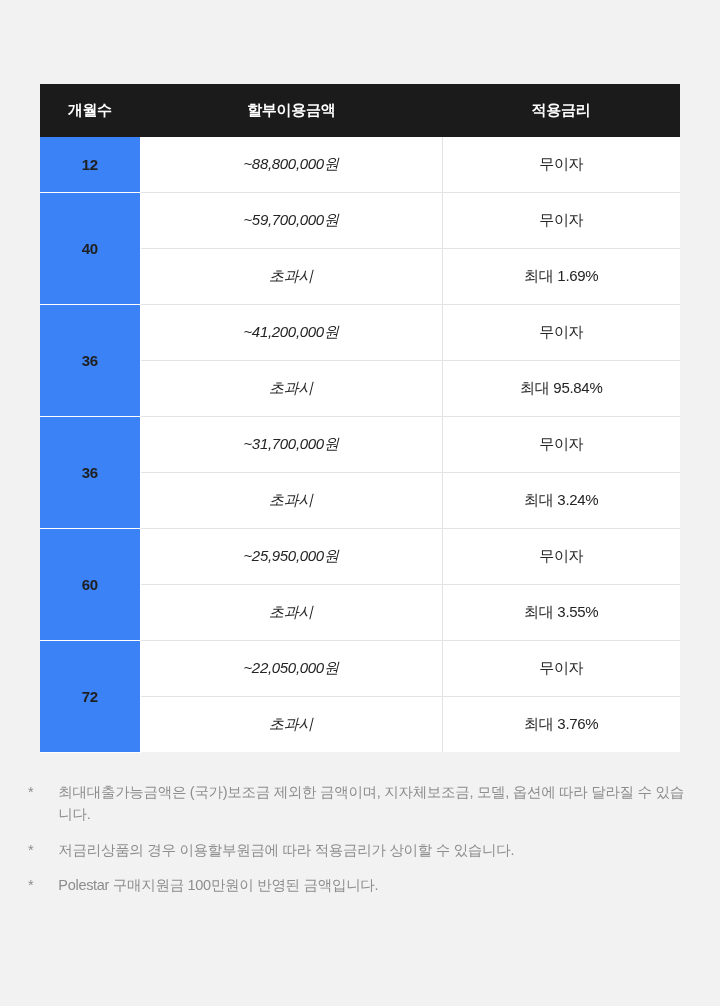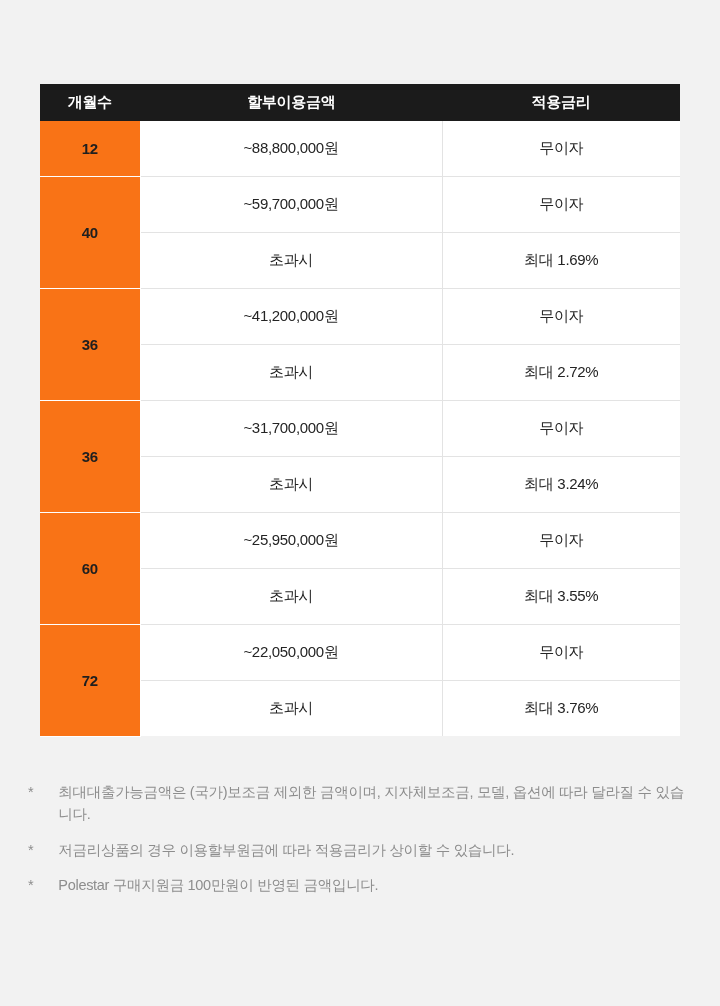--- a/index.html
+++ b/index.html
@@ -33,21 +33,21 @@
   }
   table.rate-table col.c-month { width: 100px; }
   table.rate-table col.c-amount { width: 302px; }
   table.rate-table col.c-rate { width: 238px; }
 
   table.rate-table thead th {
     background: #1b1b1b;
     color: #ffffff;
     font-size: 15px;
     font-weight: bold;
-    height: 37px;
+    height: 53px;
     letter-spacing: -0.3px;
     border: none;
     padding: 0;
     text-align: center;
     vertical-align: middle;
   }
   table.rate-table thead th.th-month { border-right: 1px solid #1b1b1b; }
 
   table.rate-table td {
     background: #ffffff;
@@ -57,30 +57,30 @@
     vertical-align: middle;
     height: 55px;
     padding: 0;
     border-bottom: 1px solid #e3e3e3;
     border-right: 1px solid #e3e3e3;
     letter-spacing: -0.3px;
   }
   table.rate-table td:last-child { border-right: none; }
 
   table.rate-table td.month-cell {
-    background: #f97316;
+    background: #3b82f6;
     font-weight: bold;
     font-size: 15px;
     color: #1f1f1f;
     border-bottom: 1px solid #ffffff;
     border-right: 1px solid #ffffff;
   }
   table.rate-table tr.row-last td { border-bottom: none; }
 
-  table.rate-table td.amount-cell { font-weight: normal; }
+  table.rate-table td.amount-cell { font-weight: normal; font-style: italic; }
   table.rate-table td.rate-cell { font-weight: normal; }
   table.rate-table td.bold-val { font-weight: normal; }
 
   .notes {
     position: absolute;
     left: 28px;
     top: 782px;
     width: 664px;
   }
   .note {
@@ -138,21 +138,21 @@
           <td class="rate-cell bold-val">최대 1.69%</td>
         </tr>
 
         <tr>
           <td class="month-cell" rowspan="2">36</td>
           <td class="amount-cell">~41,200,000원</td>
           <td class="rate-cell">무이자</td>
         </tr>
         <tr>
           <td class="amount-cell">초과시</td>
-          <td class="rate-cell bold-val">최대 2.72%</td>
+          <td class="rate-cell bold-val">최대 95.84%</td>
         </tr>
 
         <tr>
           <td class="month-cell" rowspan="2">36</td>
           <td class="amount-cell">~31,700,000원</td>
           <td class="rate-cell">무이자</td>
         </tr>
         <tr>
           <td class="amount-cell">초과시</td>
           <td class="rate-cell bold-val">최대 3.24%</td>

